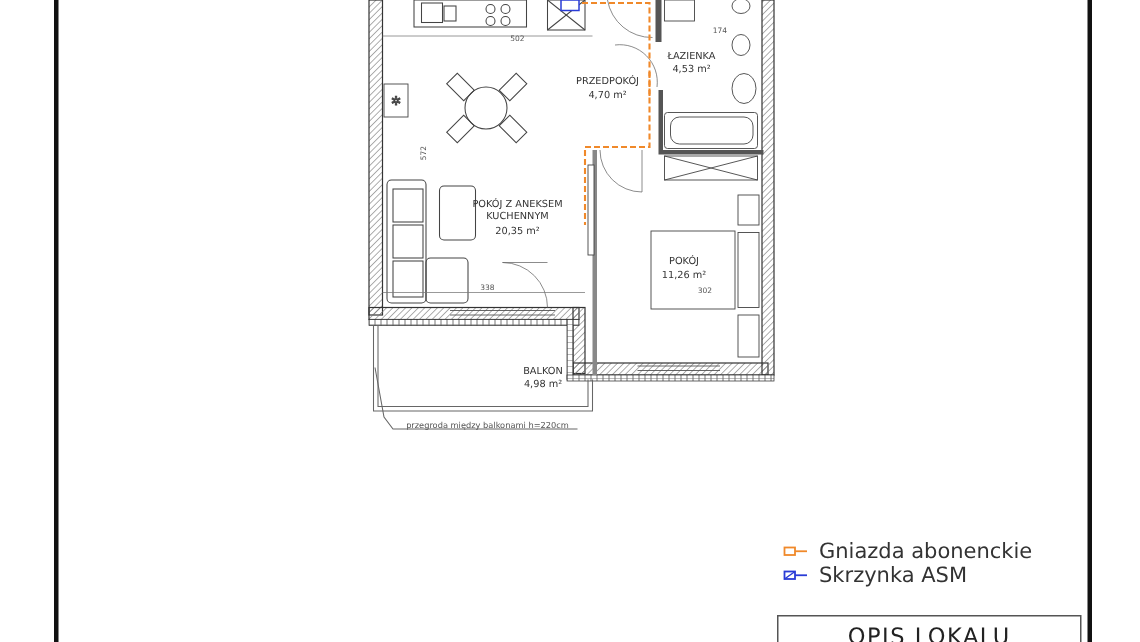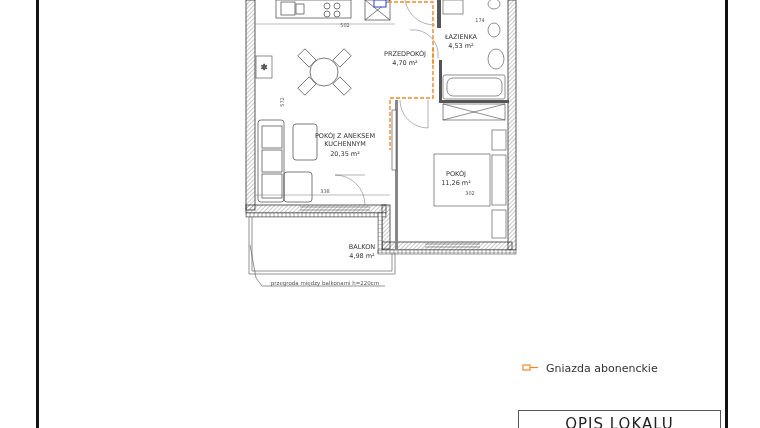--- a/index.html
+++ b/index.html
@@ -2,21 +2,21 @@
 <html><head>
 <meta charset="utf-8">
 <style>
   html, body { margin:0; padding:0; background:#ffffff; }
   body { width:760px; height:428px; position:relative; overflow:hidden; font-family:"DejaVu Sans", sans-serif; }
   .frame-line { position:absolute; top:0; width:3px; height:428px; background:#111; }
   #plan { position:absolute; left:0; top:0; width:760px; height:428px; }
   .lbl { font-family:"DejaVu Sans", sans-serif; font-size:6.5px; fill:#333; text-anchor:middle; }
   .dim { font-family:"DejaVu Sans", sans-serif; font-size:5px; fill:#555; text-anchor:middle; }
   .legend { position:absolute; left:522px; top:360px; }
-  .legend-row { display:flex; align-items:center; height:16px; font-size:11px; color:#333; }
+  .legend-row { display:flex; align-items:center; height:16px; font-size:14px; color:#333; }
   .legend-row svg { margin-right:6px; }
   .opis-box { position:absolute; left:518px; top:410px; width:203px; height:30px; border:1px solid #555; box-sizing:border-box; text-align:center; }
   .opis-box span { font-size:15px; letter-spacing:1px; color:#222; line-height:26px; display:block; }
 </style>
 </head>
 <body>
 
 <div class="frame-line" style="left:36px;"></div>
 <div class="frame-line" style="left:725px;"></div>
 
@@ -157,17 +157,25 @@
 </svg>
 
 <div class="legend">
   <div class="legend-row">
     <svg width="18" height="8">
         <rect x="1" y="1" width="7" height="5" fill="none" stroke="#f0892a" stroke-width="1.2"></rect>
         <line x1="8" y1="3.5" x2="16" y2="3.5" stroke="#f0892a" stroke-width="1.2"></line>
       </svg>
     <span>Gniazda abonenckie</span>
   </div>
+  <div class="legend-row">
+    <svg width="18" height="8">
+        <rect x="1" y="1" width="7" height="5" fill="#fff" stroke="#2a3cd6" stroke-width="1.2"></rect>
+        <line x1="1" y1="6" x2="8" y2="1" stroke="#2a3cd6" stroke-width="1"></line>
+        <line x1="8" y1="3.5" x2="16" y2="3.5" stroke="#2a3cd6" stroke-width="1.2"></line>
+      </svg>
+    <span>Skrzynka ASM</span>
+  </div>
 </div>
 
 <div class="opis-box">
   <span>OPIS LOKALU</span>
 </div>
 
 </body></html>

